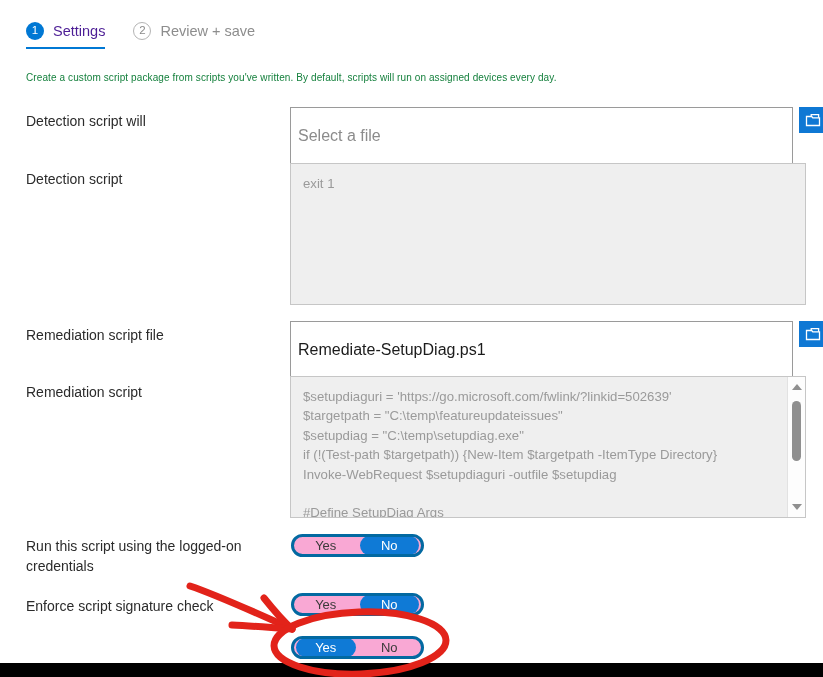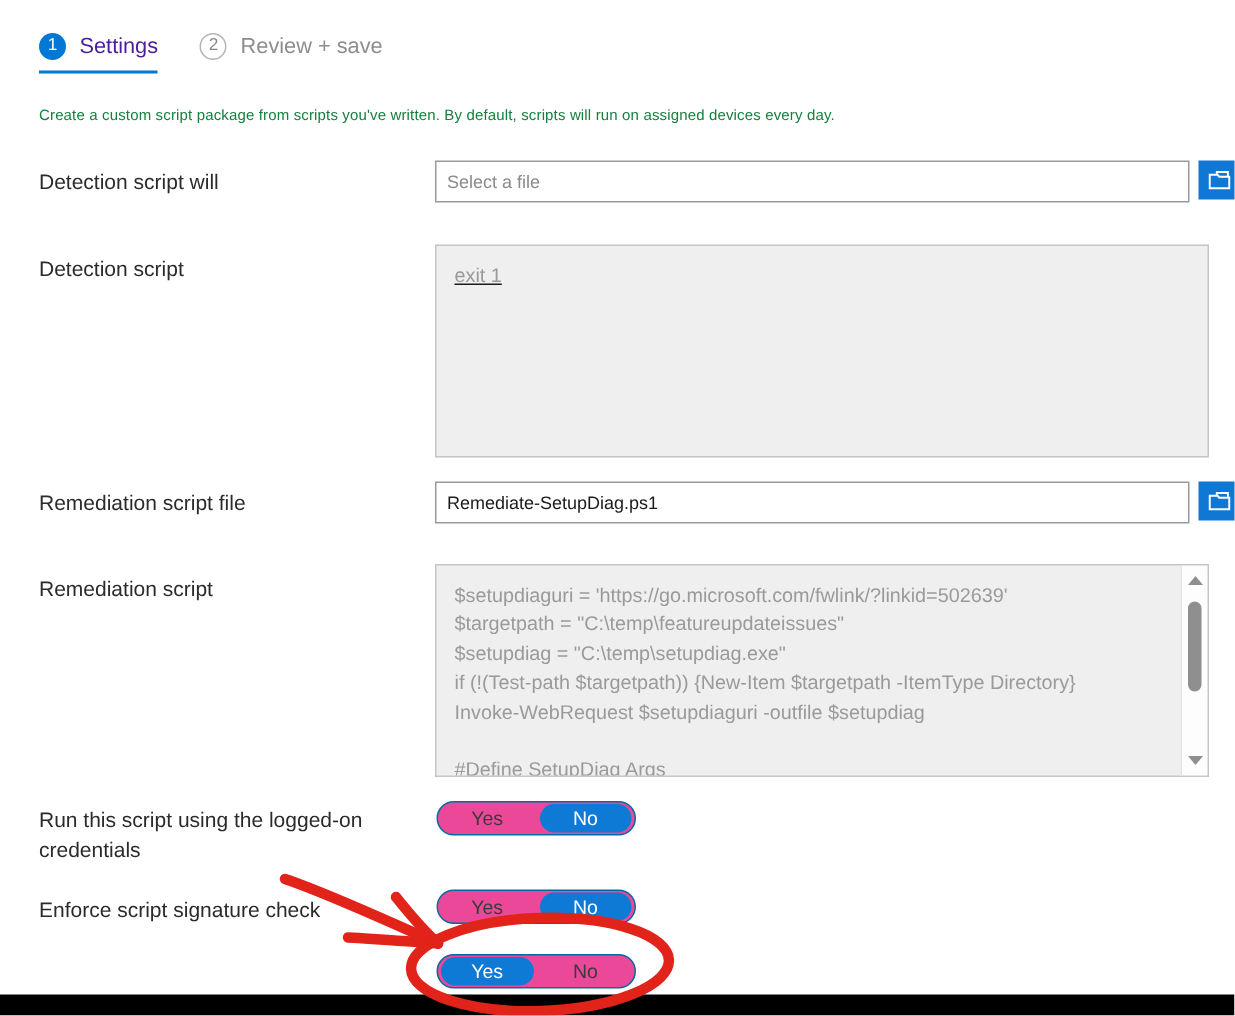--- a/index.html
+++ b/index.html
@@ -38,22 +38,22 @@
   .desc{position:absolute;left:26px;top:72px;font-size:10px;color:#15803d;letter-spacing:0.01em;}
 
   
   .row-label{position:absolute;font-size:14px;color:#2b2b2b;line-height:1.45;width:250px;}
 
   
   .file-row{position:absolute;display:flex;align-items:stretch;}
   .file-input{
     width:487px;height:24px;
     border:1px solid #9a9a9a;background:#fff;
-    font-size:12px;color:#1b1b1b;
-    padding:1px 7px;box-sizing:content-box;
+    font-size:16px;color:#1b1b1b;
+    padding:16px 7px;box-sizing:content-box;
     display:flex;align-items:center;
     font-family:"Liberation Sans", sans-serif;
   }
   .file-input.placeholder{color:#8b8b8b;}
   .browse-btn{
     width:27px;height:26px;margin-left:6px;
     background:#0f78d4;
     display:flex;align-items:center;justify-content:center;
     cursor:pointer;
   }
@@ -88,22 +88,22 @@
   .sb-arrow.down i{border-top:6px solid #8f8f8f;}
   .sb-thumb{
     position:absolute;left:4px;width:9px;top:24px;height:60px;
     background:#8f8f8f;border-radius:5px;
   }
 
   
   .toggle{
     position:absolute;
     width:133px;height:23px;
-    border:1px solid #0369a1;border-radius:12px;
-    background:#ec4899;box-sizing:border-box;
+    border:3px solid #0369a1;border-radius:12px;
+    background:#f9a8d4;box-sizing:border-box;
     display:flex;align-items:center;
     cursor:pointer;overflow:hidden;
   }
   .toggle .opt{
     flex:1;height:19px;margin:0 2px;border-radius:10px;
     display:flex;align-items:center;justify-content:center;
     font-size:13px;color:#3a3a3a;
   }
   .toggle .opt.sel{background:#0f7ad6;color:#fff;}
 
@@ -138,21 +138,21 @@
       <span>
         <svg width="16" height="14" viewBox="0 0 16 14" aria-hidden="true">
           <path d="M1.5 3.5h5.2l1.1 1.3h6.7v7.7H1.5z" fill="none" stroke="#ffffff" stroke-width="1.3"></path>
           <path d="M6.2 3.5V1.6h7.4v3.2" fill="none" stroke="#ffffff" stroke-width="1.3"></path>
         </svg>
       </span>
     </div>
   </div>
 
   <div class="row-label" style="left:26px;top:169px;">Detection script</div>
-  <div class="script-box" style="left:290px;top:163px;width:516px;height:142px;text-decoration:underline;">
+  <div class="script-box" style="left:290px;top:163px;width:516px;height:142px;">
     <div class="script-text">exit 1</div>
   </div>
 
   <div class="row-label" style="left:26px;top:325px;">Remediation script file</div>
   <div class="file-row" style="left:290px;top:321px;">
     <div class="file-input" title="Remediate-SetupDiag.ps1">Remediate-SetupDiag.ps1</div>
     <div class="browse-btn">
       <span>
         <svg width="16" height="14" viewBox="0 0 16 14" aria-hidden="true">
           <path d="M1.5 3.5h5.2l1.1 1.3h6.7v7.7H1.5z" fill="none" stroke="#ffffff" stroke-width="1.3"></path>

